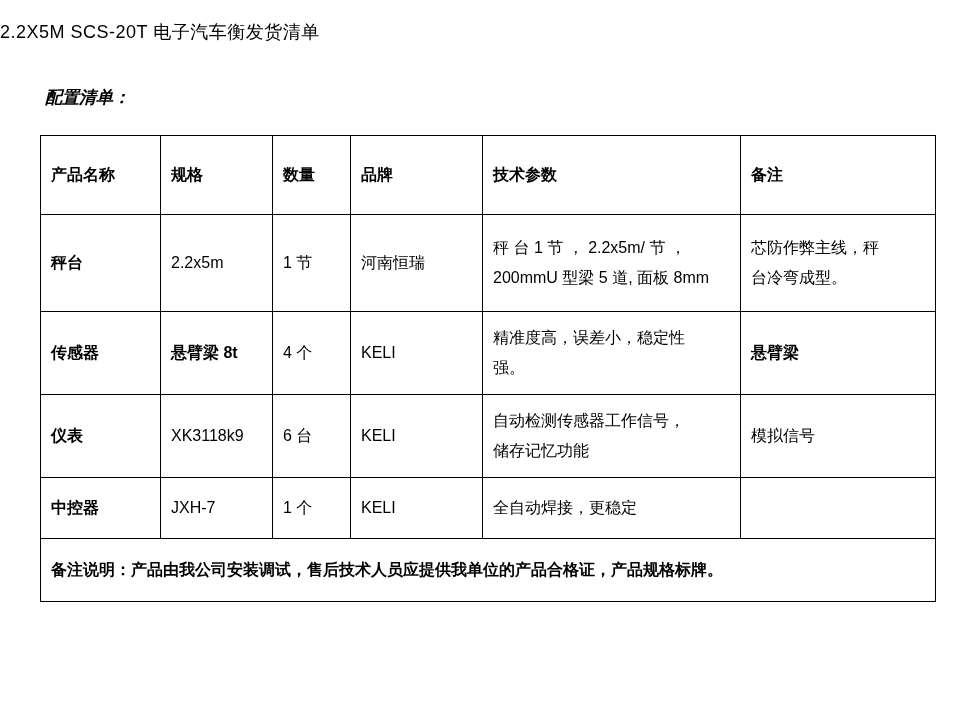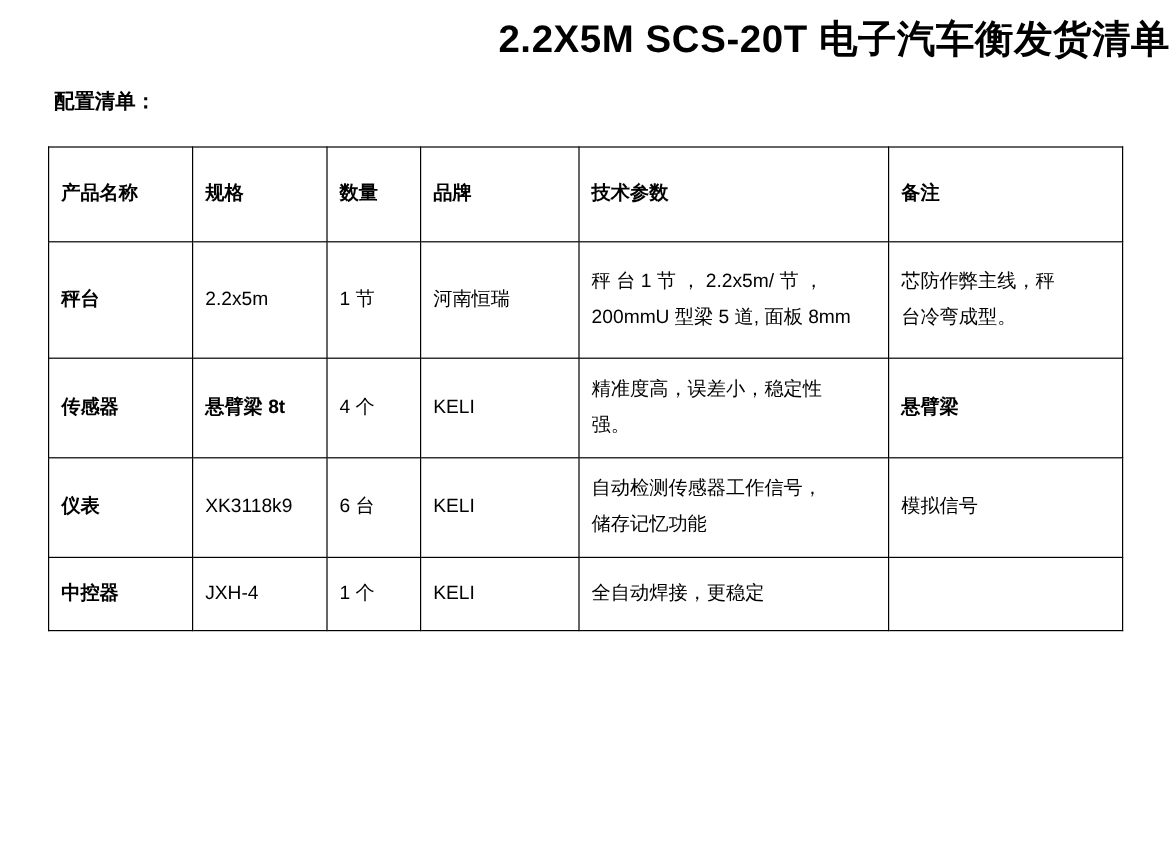--- a/index.html
+++ b/index.html
@@ -14,31 +14,32 @@
     color: #000000;
     overflow: hidden;
   }
   .page {
     position: relative;
     width: 975px;
     height: 721px;
     box-sizing: border-box;
   }
   .doc-title {
-    text-align: right;
-    font-size: 32px;
-    font-weight: bold;
+    text-align: left;
+    font-size: 18px;
+    font-weight: normal;
     letter-spacing: 0.5px;
     margin: 16px 0 0 0;
     line-height: 32px;
   }
   .subtitle {
-    margin: 25px 0 0 45px;
+    margin: 38px 0 0 45px;
     font-size: 17px;
     font-weight: bold;
+    font-style: italic;
   }
   table.spec {
     border-collapse: collapse;
     margin: 26px 0 0 40px;
     width: 895px;
     table-layout: fixed;
   }
   table.spec td {
     border: 1px solid #000000;
     padding: 8px 8px 8px 10px;
@@ -132,25 +133,28 @@
         <td>KELI</td>
         <td class="cell-multiline">
           <div>自动检测传感器工作信号，</div>
           <div>储存记忆功能</div>
         </td>
         <td>模拟信号</td>
       </tr>
 
       <tr class="row-short">
         <td class="bold">中控器</td>
-        <td>JXH-4</td>
+        <td>JXH-7</td>
         <td>1 个</td>
         <td>KELI</td>
         <td>全自动焊接，更稳定</td>
         <td></td>
       </tr>
 
 
 
+      <tr class="footer-row">
+        <td colspan="6">备注说明：产品由我公司安装调试，售后技术人员应提供我单位的产品合格证，产品规格标牌。</td>
+      </tr>
     </tbody>
   </table>
 
 </div>
 
 </body></html>

